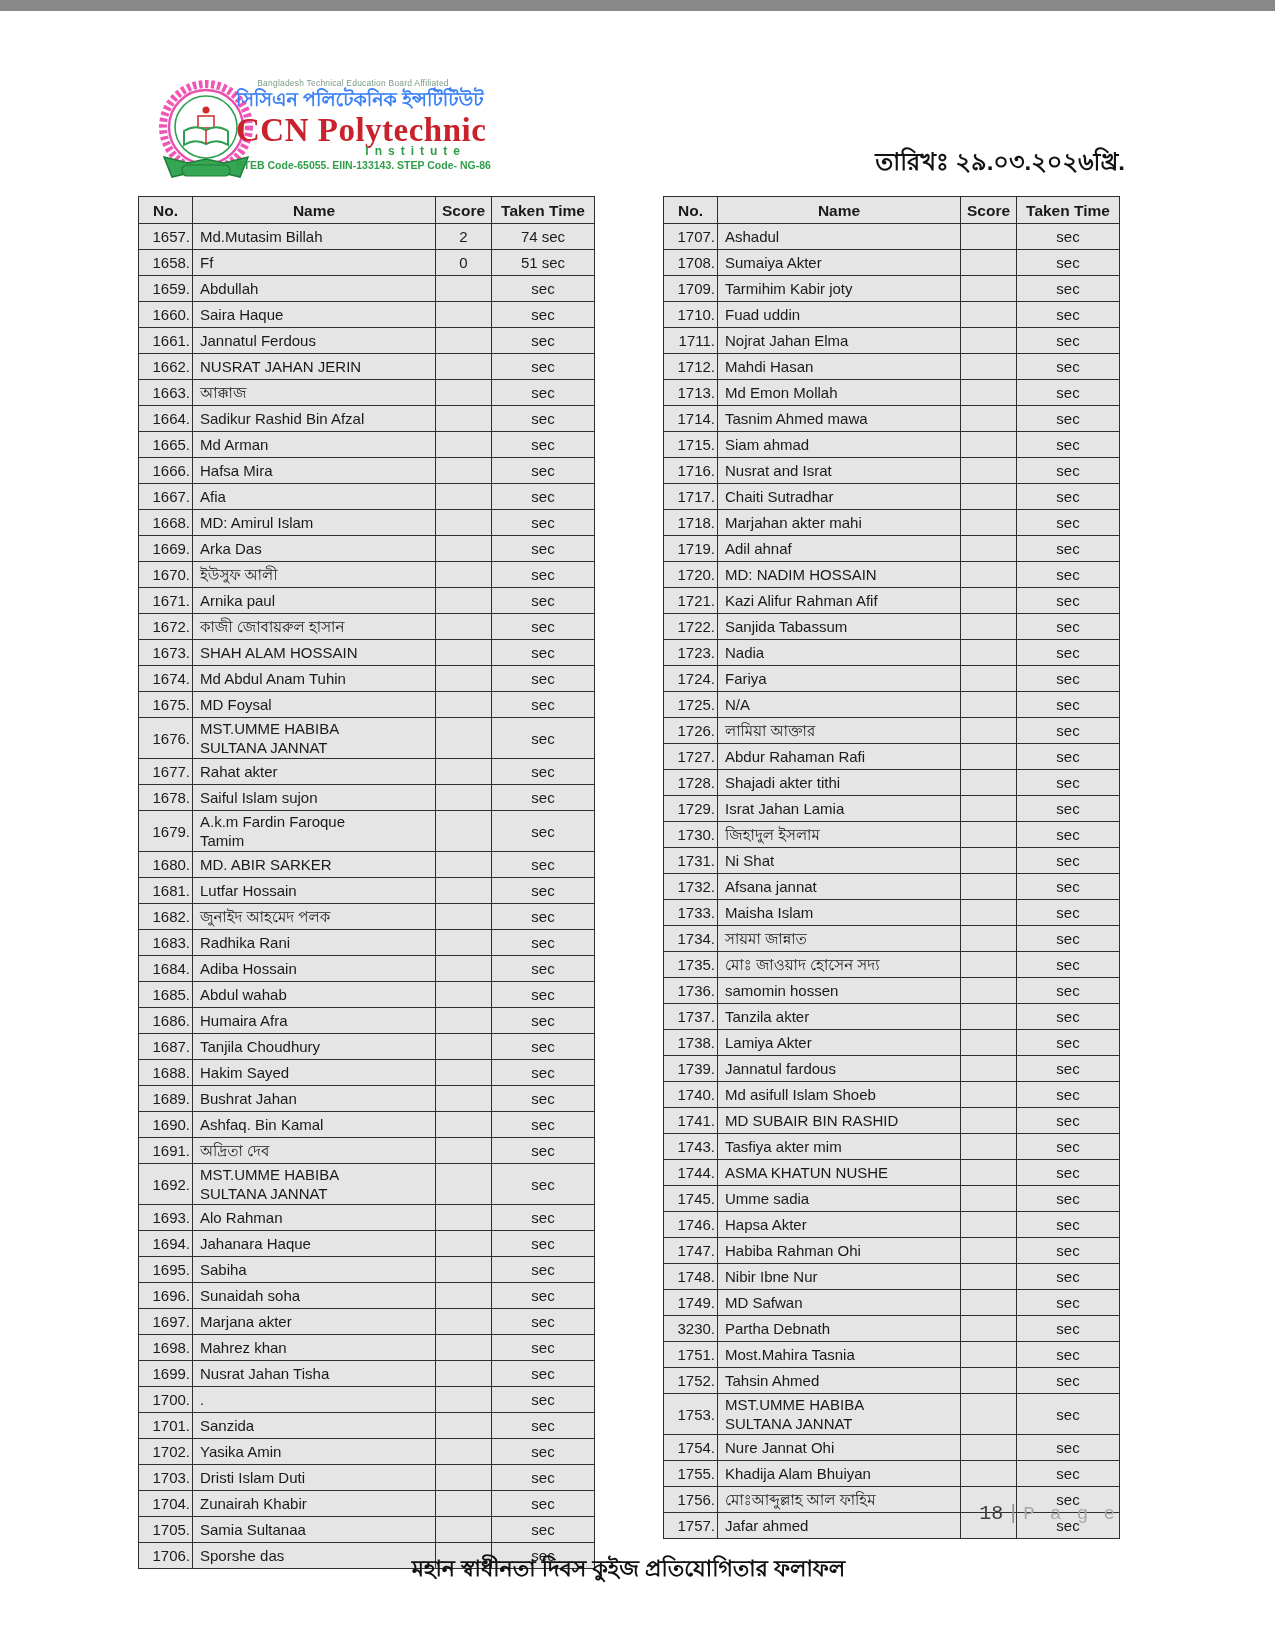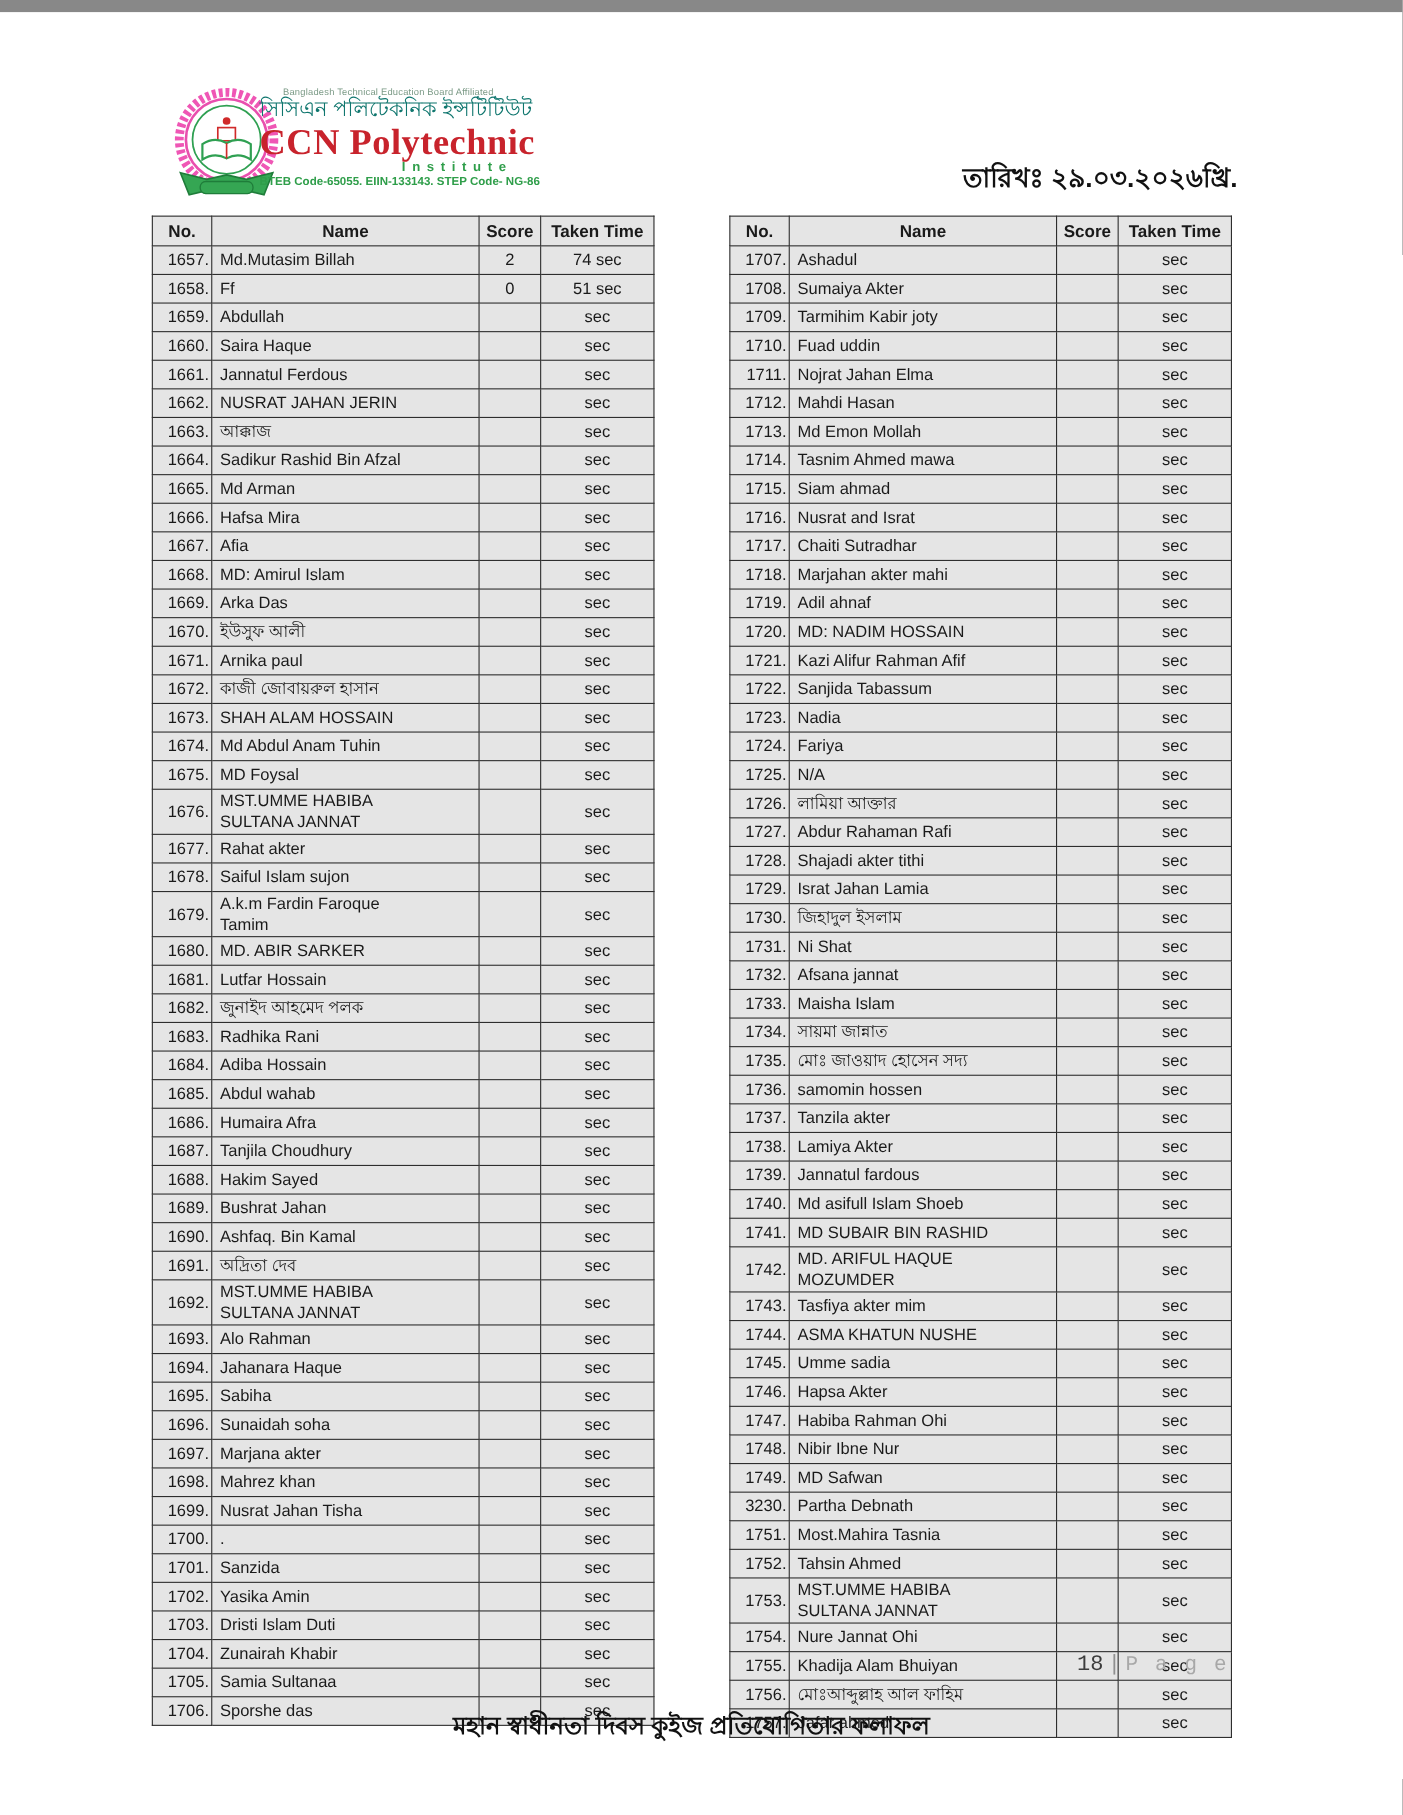--- a/index.html
+++ b/index.html
@@ -3,21 +3,21 @@
 <meta charset="utf-8">
 <style>
   html,body{margin:0;padding:0;background:#888;}
   .page{position:relative;width:1275px;height:1650px;background:#ffffff;margin:11px auto;
         font-family:"Liberation Sans",sans-serif;color:#1a1a1a;overflow:hidden;}
 
   
   .logo{position:absolute;left:146px;top:66px;width:120px;height:118px;}
   .brand{position:absolute;left:236px;top:68px;width:234px;text-align:center;line-height:1.1;}
   .affil{font-size:8.5px;color:#7b9a86;letter-spacing:.2px;white-space:nowrap;}
-  .inst-bn{font-size:19px;font-weight:normal;color:#0f766e;white-space:nowrap;margin-top:2px;}
+  .inst-bn{font-size:19px;font-weight:bold;color:#3b82f6;white-space:nowrap;margin-top:2px;}
   .inst-en{font-family:"Liberation Serif",serif;font-size:33px;font-weight:bold;color:#c8232c;
            white-space:nowrap;margin-top:1px;letter-spacing:.5px;text-align:right;}
   .inst-sub{font-size:12px;font-weight:bold;color:#2f9e4a;letter-spacing:6px;text-align:right;
             margin-top:-4px;padding-right:4px;white-space:nowrap;}
   .codes{font-size:10.5px;font-weight:bold;color:#2f9e4a;white-space:nowrap;margin-top:2px;}
   .doc-date{position:absolute;top:132px;right:150px;font-size:24px;font-weight:bold;color:#111;}
 
   
   table.results{position:absolute;top:185px;border-collapse:collapse;table-layout:fixed;
                 background:#e5e5e5;}
@@ -615,27 +615,20 @@
           <td class="score"></td>
           <td class="time">sec</td>
         </tr>
         <tr>
           <td class="no">1741.</td>
           <td class="name">MD SUBAIR BIN RASHID</td>
           <td class="score"></td>
           <td class="time">sec</td>
         </tr>
         <tr>
-          <td class="no">1742.</td>
-          <td class="name">MD. ARIFUL HAQUE
-MOZUMDER</td>
-          <td class="score"></td>
-          <td class="time">sec</td>
-        </tr>
-        <tr>
           <td class="no">1743.</td>
           <td class="name">Tasfiya akter mim</td>
           <td class="score"></td>
           <td class="time">sec</td>
         </tr>
         <tr>
           <td class="no">1744.</td>
           <td class="name">ASMA KHATUN NUSHE</td>
           <td class="score"></td>
           <td class="time">sec</td>

